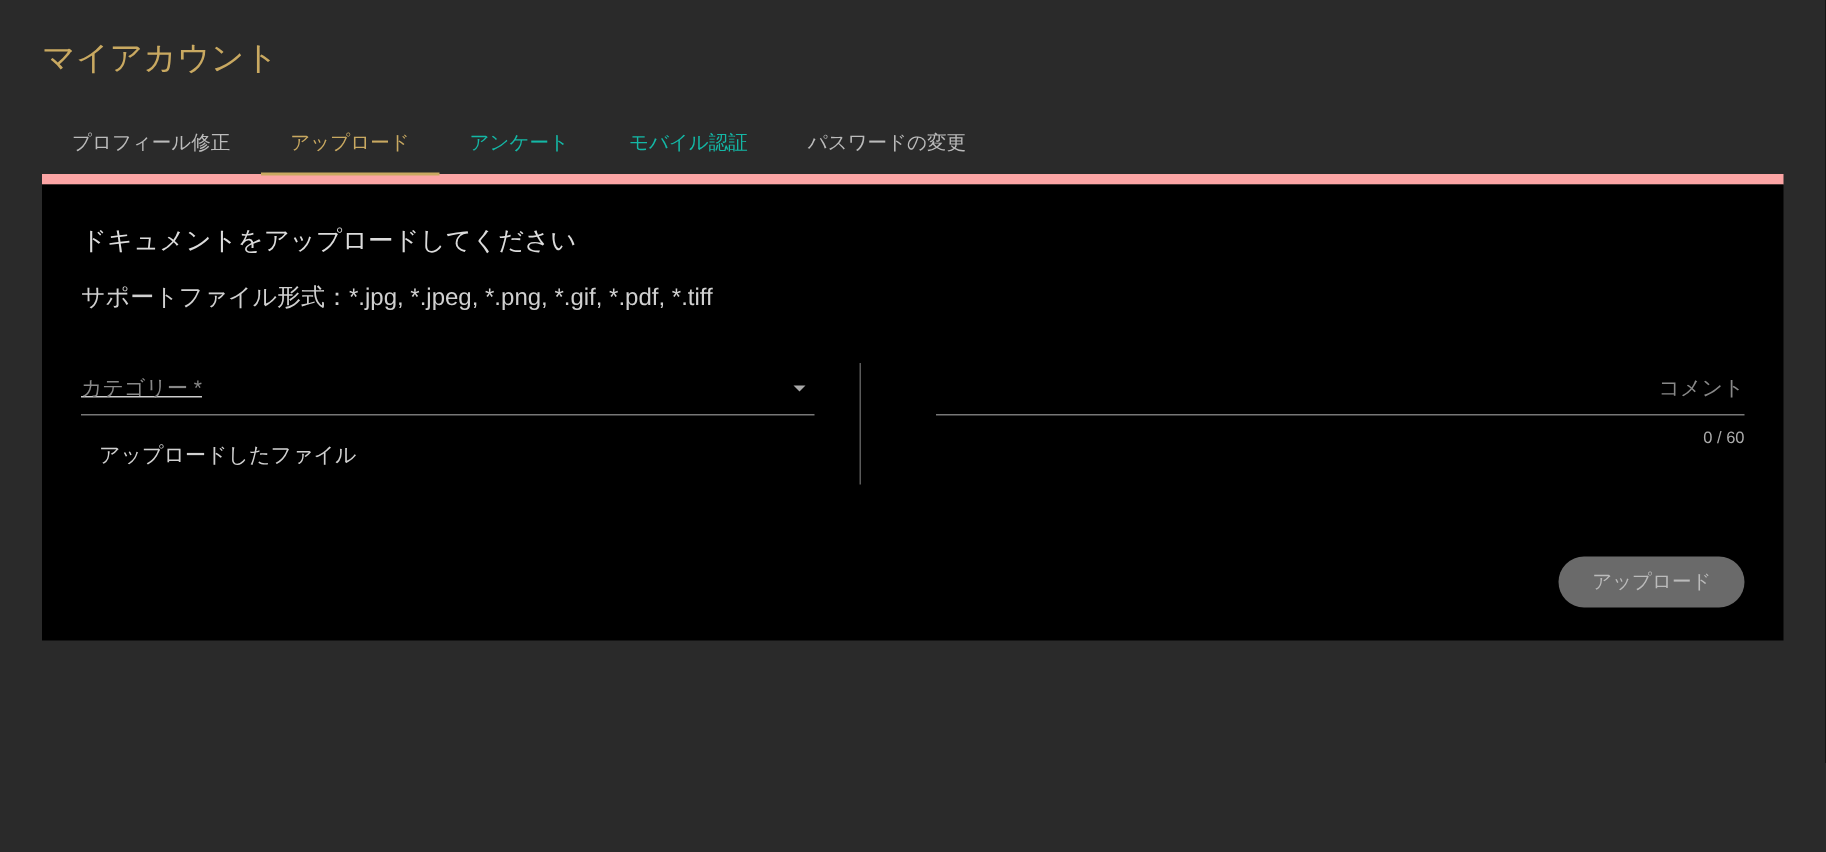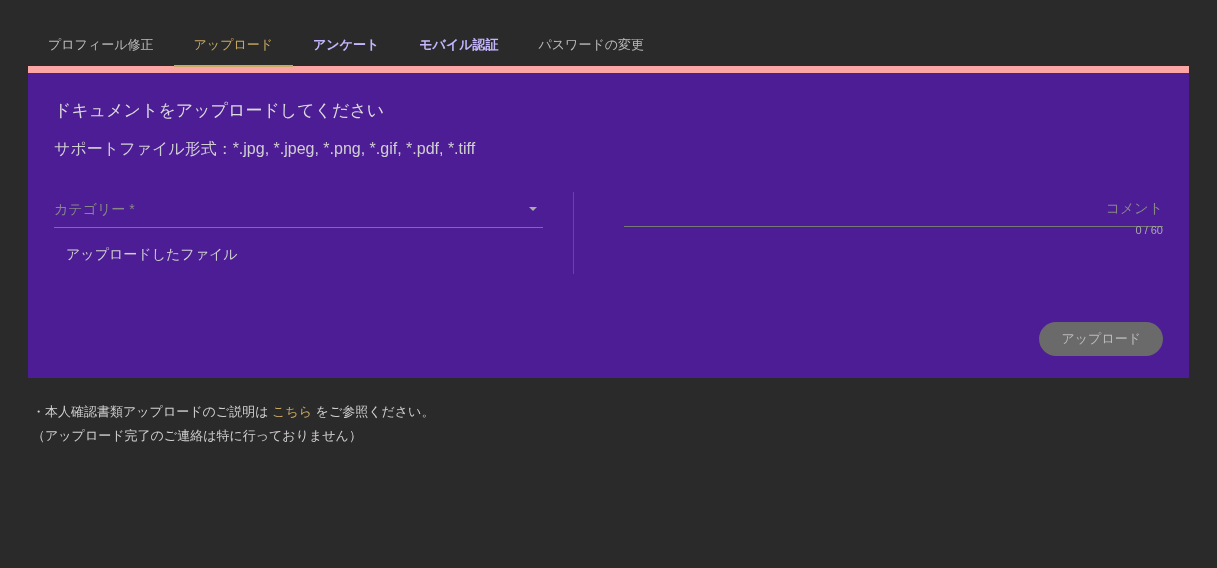--- a/index.html
+++ b/index.html
@@ -44,25 +44,24 @@
       bottom: -1px;
       left: 0;
       right: 0;
       height: 2px;
       background: #c9a961;
     }
     .tab.light {
       color: #bbb;
     }
     .tab.dim {
-      color: #c4b5fd;
-      font-weight: bold;
+      color: #14b8a6;
     }
     .panel {
-      background-color: #4c1d95;
+      background-color: #000000;
       padding: 26px 26px 22px 26px;
       margin-top: 0;
     }
     .panel-title {
       font-size: 17px;
       color: #dcdcdc;
       font-weight: 400;
       margin-bottom: 14px;
     }
     .panel-subtext {
@@ -83,20 +82,21 @@
     .form-right {
       flex: 1;
       padding-left: 10px;
       position: relative;
     }
     .select-wrapper {
       position: relative;
       border-bottom: 1px solid #777;
       padding: 8px 0;
       margin-bottom: 18px;
+      text-decoration: underline;
     }
     .select-label {
       font-size: 14px;
       color: #888;
     }
     .dropdown-arrow {
       position: absolute;
       right: 6px;
       top: 50%;
       transform: translateY(-50%);
@@ -127,21 +127,21 @@
     .comment-field {
       font-size: 14px;
       color: #888;
       border-bottom: 1px solid #777;
       padding: 8px 0;
       text-align: right;
     }
     .char-count {
       position: absolute;
       right: 0;
-      top: 32px;
+      top: 44px;
       font-size: 11px;
       color: #aaa;
     }
     .upload-button-row {
       display: flex;
       justify-content: flex-end;
       margin-top: 48px;
     }
     .upload-button {
       background-color: #6a6a6a;
@@ -161,20 +161,21 @@
     }
     .footer-link {
       color: #c9a961;
       cursor: pointer;
     }
   </style>
 </head>
 <body>
 
 <div class="container">
+  <h1 class="page-title">マイアカウント</h1>
 
   <div class="tabs">
     <div class="tab light">プロフィール修正</div>
     <div class="tab active">アップロード</div>
     <div class="tab dim">アンケート</div>
     <div class="tab dim">モバイル認証</div>
     <div class="tab light">パスワードの変更</div>
   </div>
 
   <div class="panel">
@@ -195,19 +196,13 @@
         <div class="comment-field">コメント</div>
         <div class="char-count">0 / 60</div>
       </div>
     </div>
 
     <div class="upload-button-row">
       <button class="upload-button">アップロード</button>
     </div>
   </div>
 
-  <div class="footer-notes">
-    <div>
-      <span>・本人確認書類アップロードのご説明は </span><span class="footer-link">こちら</span><span> をご参照ください。</span>
-    </div>
-    <div>（アップロード完了のご連絡は特に行っておりません）</div>
-  </div>
 </div>
 
 </body></html>

